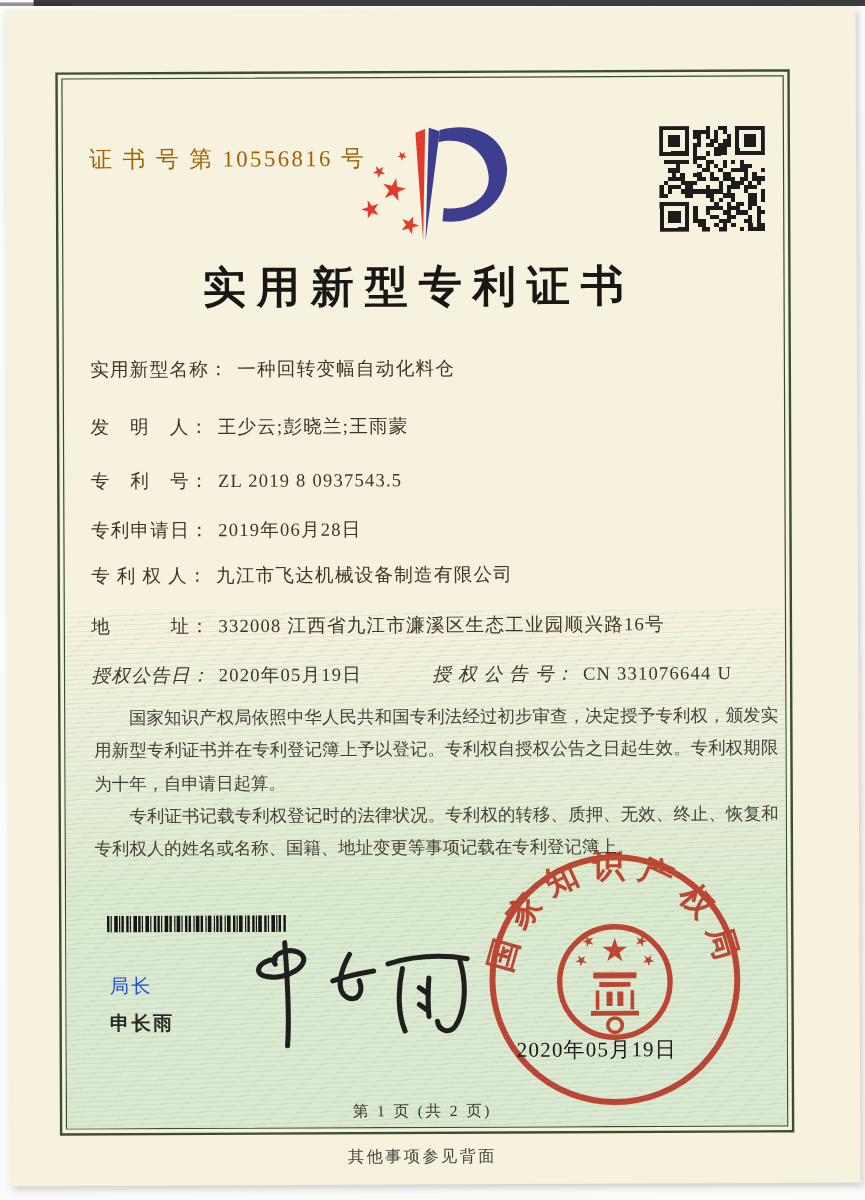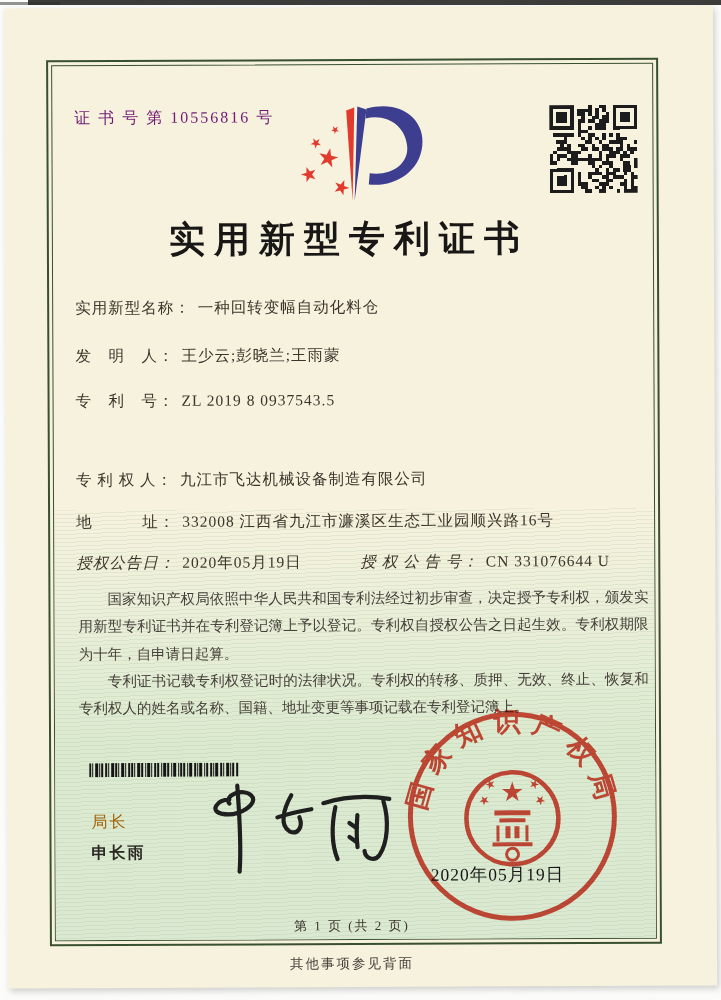--- a/index.html
+++ b/index.html
@@ -18,37 +18,37 @@
     transform:rotate(-0.25deg);
     box-shadow:2px 3px 6px rgba(0,0,0,.18);
   }
   .frame{position:absolute;left:42px;top:52px;width:608px;height:882px;border:2px solid #39502f;}
   .frame-inner{position:absolute;inset:3px;border:1px solid #39502f;}
   .tint{position:absolute;left:0;right:0;bottom:0;height:430px;
     background:linear-gradient(180deg,rgba(222,236,212,0) 0%,rgba(222,236,212,.45) 22%,rgba(217,233,206,.92) 55%,#dbe9d2 100%);}
   .waves{position:absolute;left:0;right:0;bottom:0;height:430px;
     background:repeating-linear-gradient(178deg,rgba(110,155,110,.12) 0 1px,rgba(0,0,0,0) 1px 4px);}
   .abs{position:absolute;white-space:nowrap;}
-  .cert-no{left:70px;top:100px;font-size:16px;letter-spacing:2px;color:#701a75;}
+  .cert-no{left:70px;top:112px;font-size:19px;letter-spacing:2px;color:#a16207;}
   .logo{left:277px;top:86px;}
   .qr{left:545px;top:99px;}
   .doc-title{left:40px;width:608px;top:208px;text-align:center;font-size:36px;font-weight:700;
     letter-spacing:9px;color:#181715;}
   .row{left:70px;font-size:15.5px;color:#3c352b;letter-spacing:1px;}
   .row .lbl{margin-right:7px;}
   .r0{top:290px;} .r1{top:338px;} .r2{top:383px;} .r3{top:424px;} .r4{top:462px;} .r5{top:504px;}
   .grant-left{left:70px;top:545px;font-size:15.5px;color:#3c352b;letter-spacing:1px;}
   .grant-right{left:354px;top:545px;font-size:15.5px;color:#3c352b;letter-spacing:1px;}
   .grant-left .lbl,.grant-right .lbl{margin-right:7px;font-style:italic;}
   .paras{left:72px;top:578px;width:570px;white-space:normal;font-size:14.5px;line-height:1.88;
     color:#46403a;text-align:justify;}
   .paras p{margin:0;text-indent:2em;}
   .barcode{left:82px;top:755px;width:184px;height:14px;display:flex;align-items:stretch;overflow:hidden;}
   .barcode div{flex:none;background:#151515;}
-  .signer-title{left:84px;top:804px;font-size:16px;color:#a16207;letter-spacing:2px;}
+  .signer-title{left:84px;top:804px;font-size:16px;color:#1d4ed8;letter-spacing:2px;}
   .signer-name{left:84px;top:835px;font-size:16px;color:#2b2824;letter-spacing:2px;font-weight:bold;}
   .signature{left:192px;top:766px;}
   .seal{left:395px;top:700px;opacity:.9;mix-blend-mode:multiply;z-index:2;}
   .seal-date{left:423px;top:856px;font-size:17.5px;color:#161616;letter-spacing:1px;z-index:3;}
   .page-ind{left:40px;width:608px;top:910px;text-align:center;font-size:13px;color:#3c352b;letter-spacing:2px;}
   .footer-note{left:40px;width:608px;top:948px;text-align:center;font-size:13.5px;color:#46403a;letter-spacing:2px;}
   .ring-text{font-size:27px;font-weight:700;letter-spacing:10px;fill:#d93a2b;font-family:"Liberation Serif",serif;}
 </style>
 </head>
 <body>
@@ -319,20 +319,23 @@
 
   <div class="abs row r0">
     <span class="lbl">实用新型名称：</span><span class="val">一种回转变幅自动化料仓</span>
   </div>
   <div class="abs row r1">
     <span class="lbl">发　明　人：</span><span class="val">王少云;彭晓兰;王雨蒙</span>
   </div>
   <div class="abs row r2">
     <span class="lbl">专　利　号：</span><span class="val">ZL 2019 8 0937543.5</span>
   </div>
+  <div class="abs row r3">
+    <span class="lbl">专利申请日：</span><span class="val">2019年06月28日</span>
+  </div>
   <div class="abs row r4">
     <span class="lbl">专 利 权 人：</span><span class="val">九江市飞达机械设备制造有限公司</span>
   </div>
   <div class="abs row r5">
     <span class="lbl">地　　　址：</span><span class="val">332008 江西省九江市濂溪区生态工业园顺兴路16号</span>
   </div>
 
   <div class="abs grant-left">
     <span class="lbl">授权公告日：</span><span class="val">2020年05月19日</span>
   </div>

